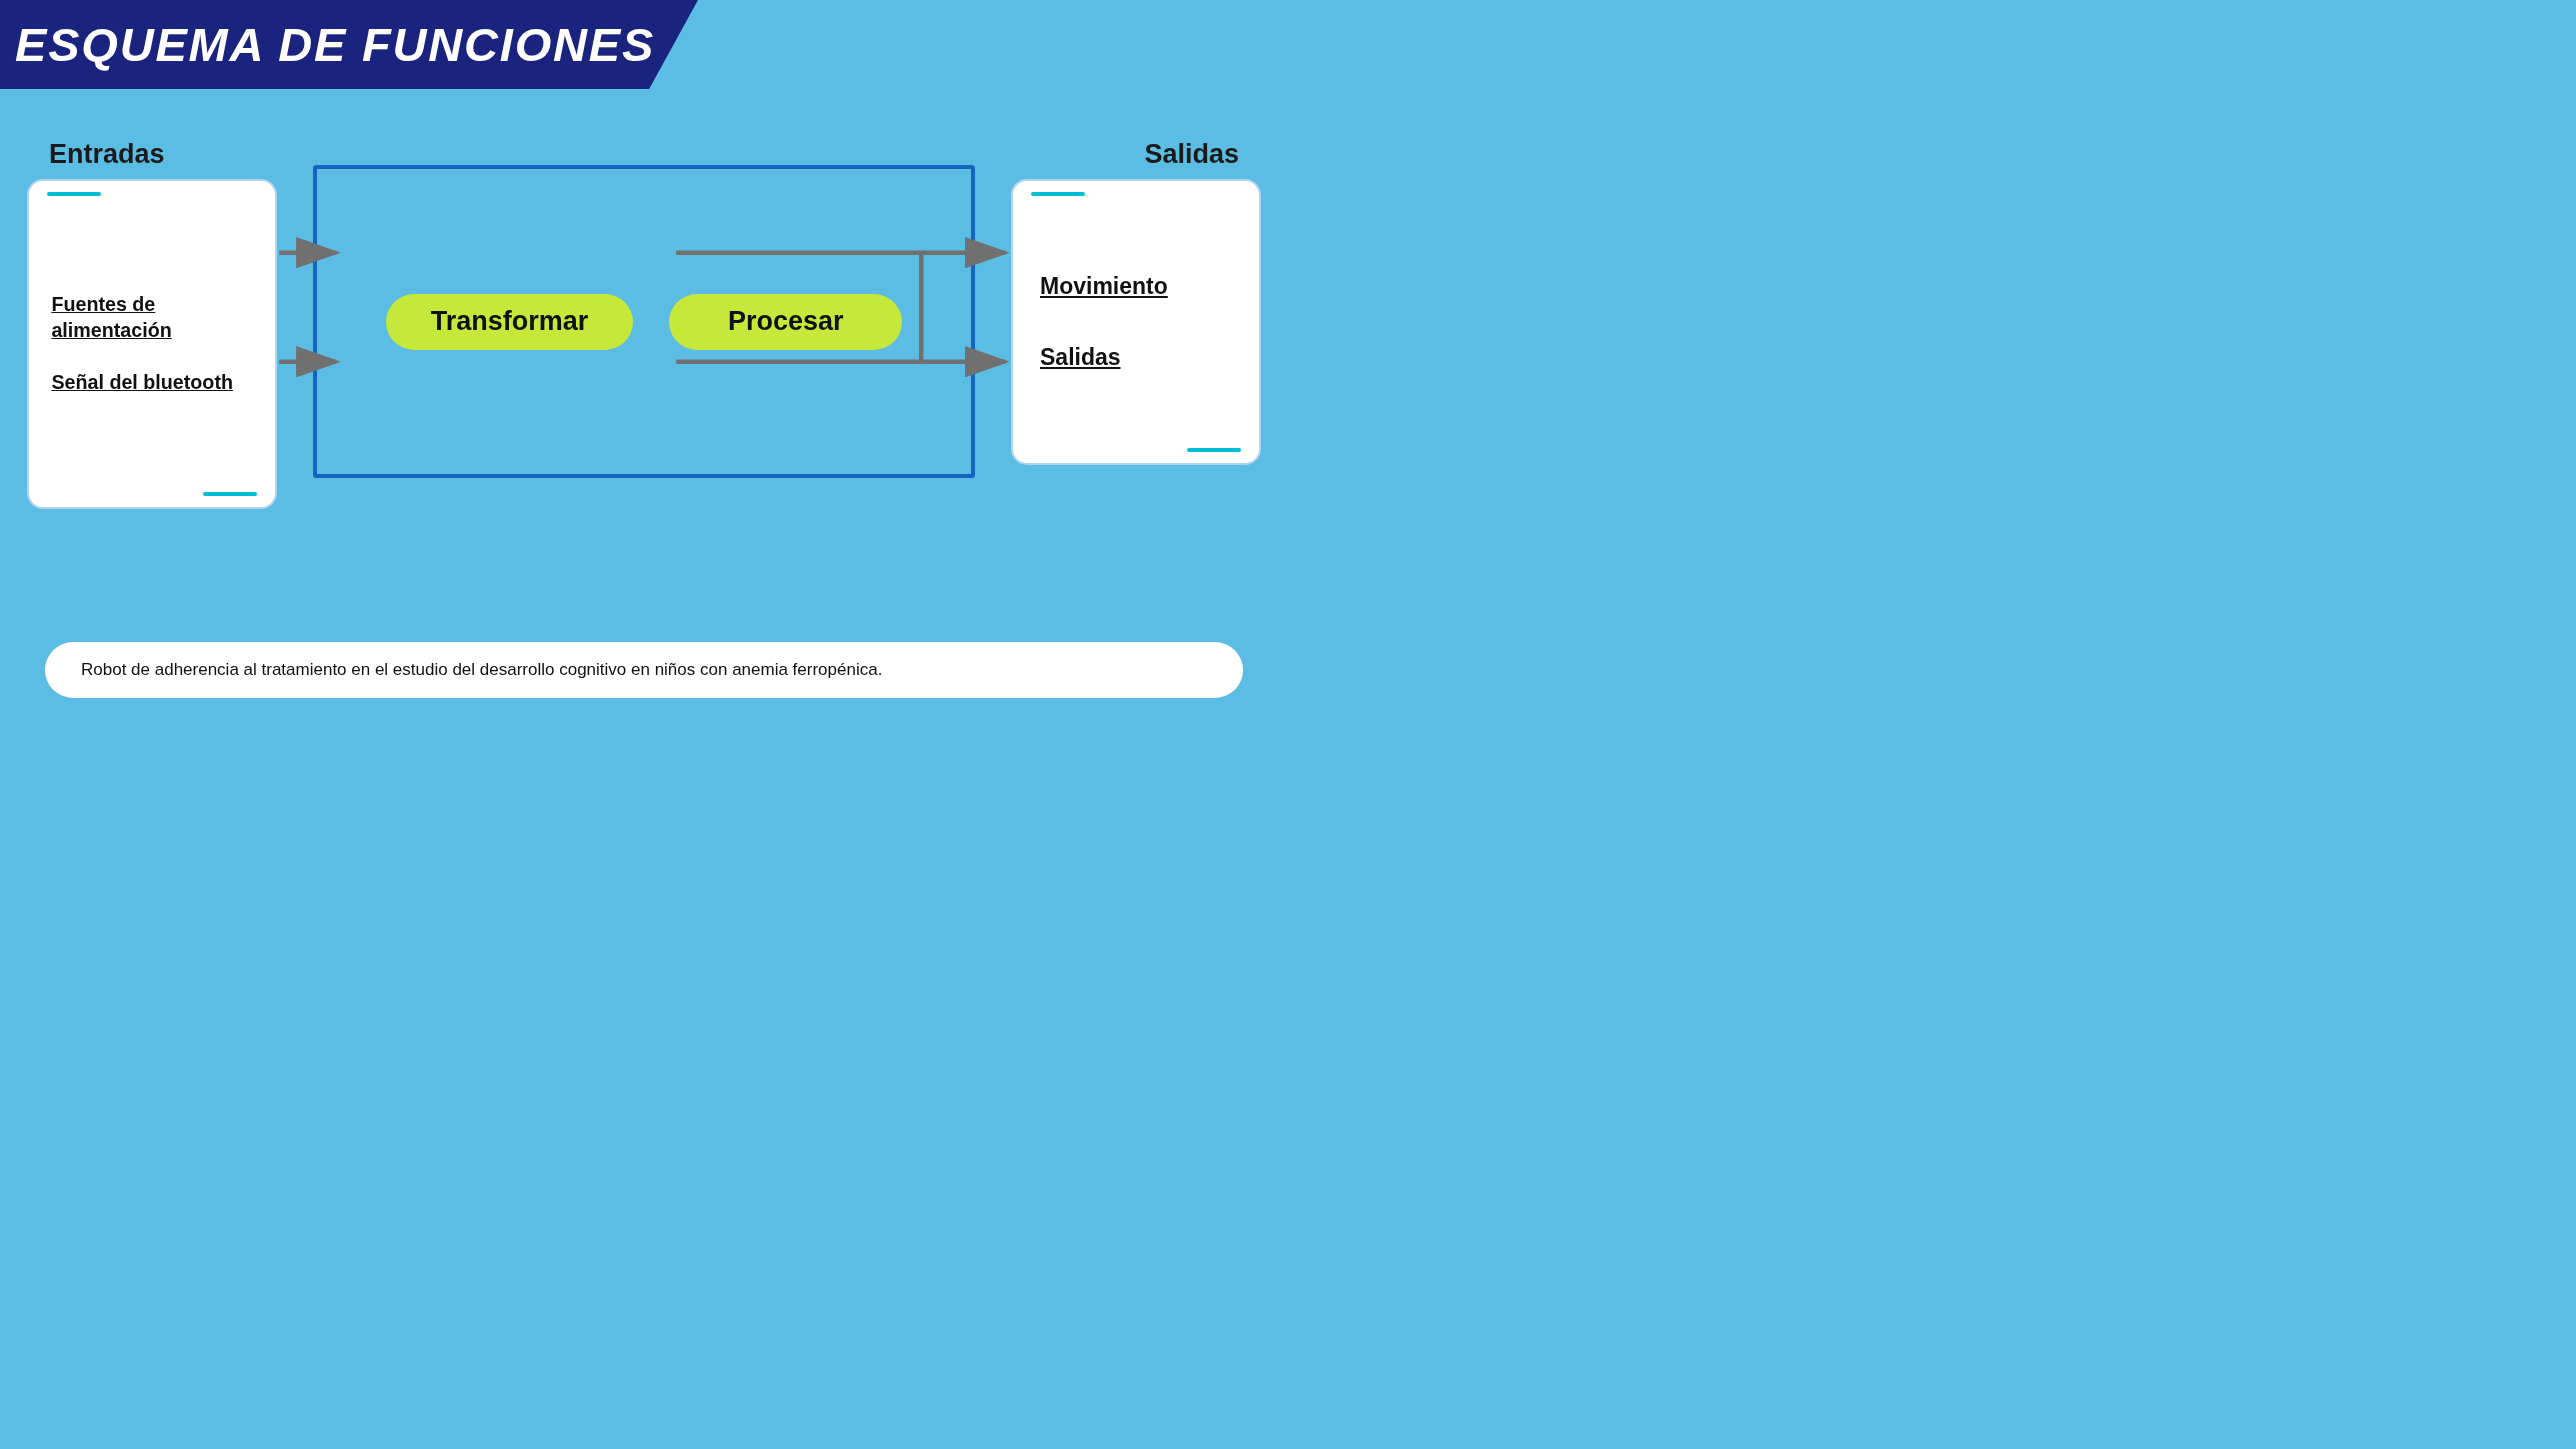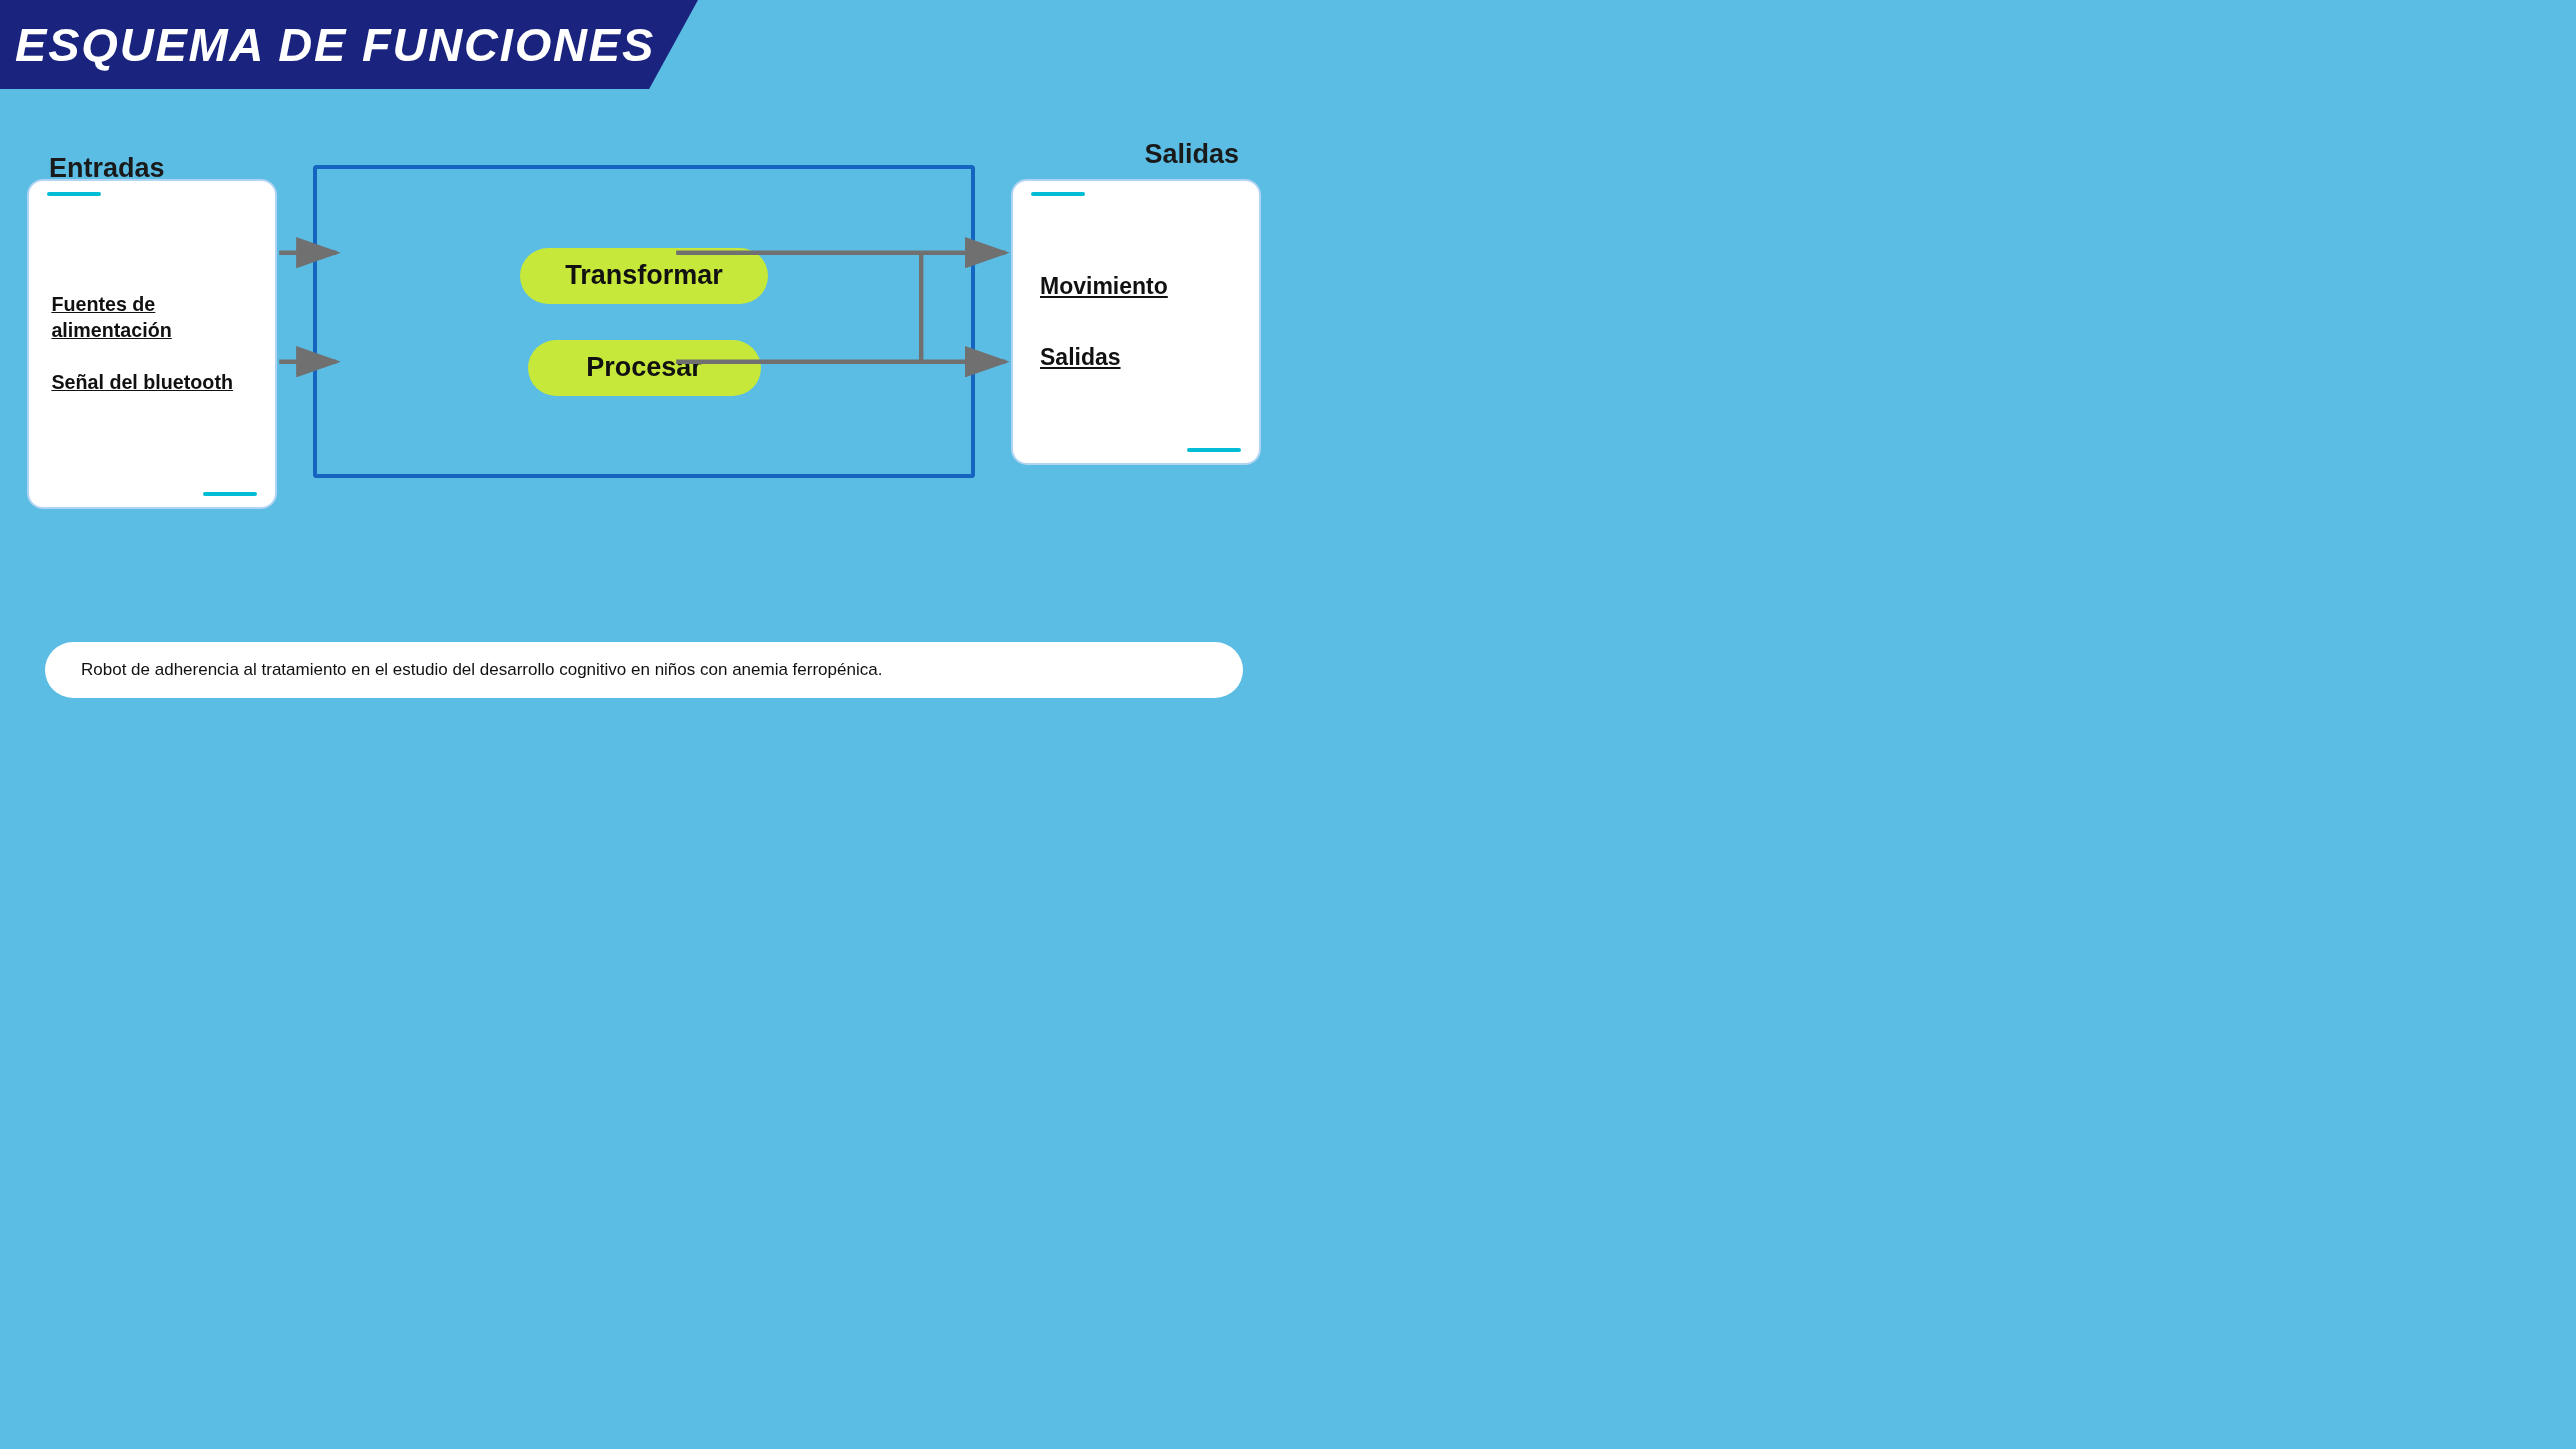--- a/index.html
+++ b/index.html
@@ -37,21 +37,20 @@
     }
 
     
     .entradas-label {
       position: absolute;
       top: 139px;
       left: 49px;
       font-size: 27px;
       font-weight: 900;
       color: #1a1a1a;
-      margin-top: 14px;
     }
 
     
     .salidas-label {
       position: absolute;
       top: 139px;
       right: 49px;
       font-size: 27px;
       font-weight: 700;
       color: #1a1a1a;
@@ -164,21 +163,20 @@
     }
 
     
     .process-inner {
       position: absolute;
       top: 0;
       left: 0;
       right: 0;
       bottom: 0;
       display: flex;
-      flex-direction: column;
       justify-content: center;
       align-items: center;
       gap: 36px;
     }
 
     .function-pill {
       background: #c6e83a;
       border-radius: 36px;
       padding: 12.5px 45px;
       font-size: 27px;

